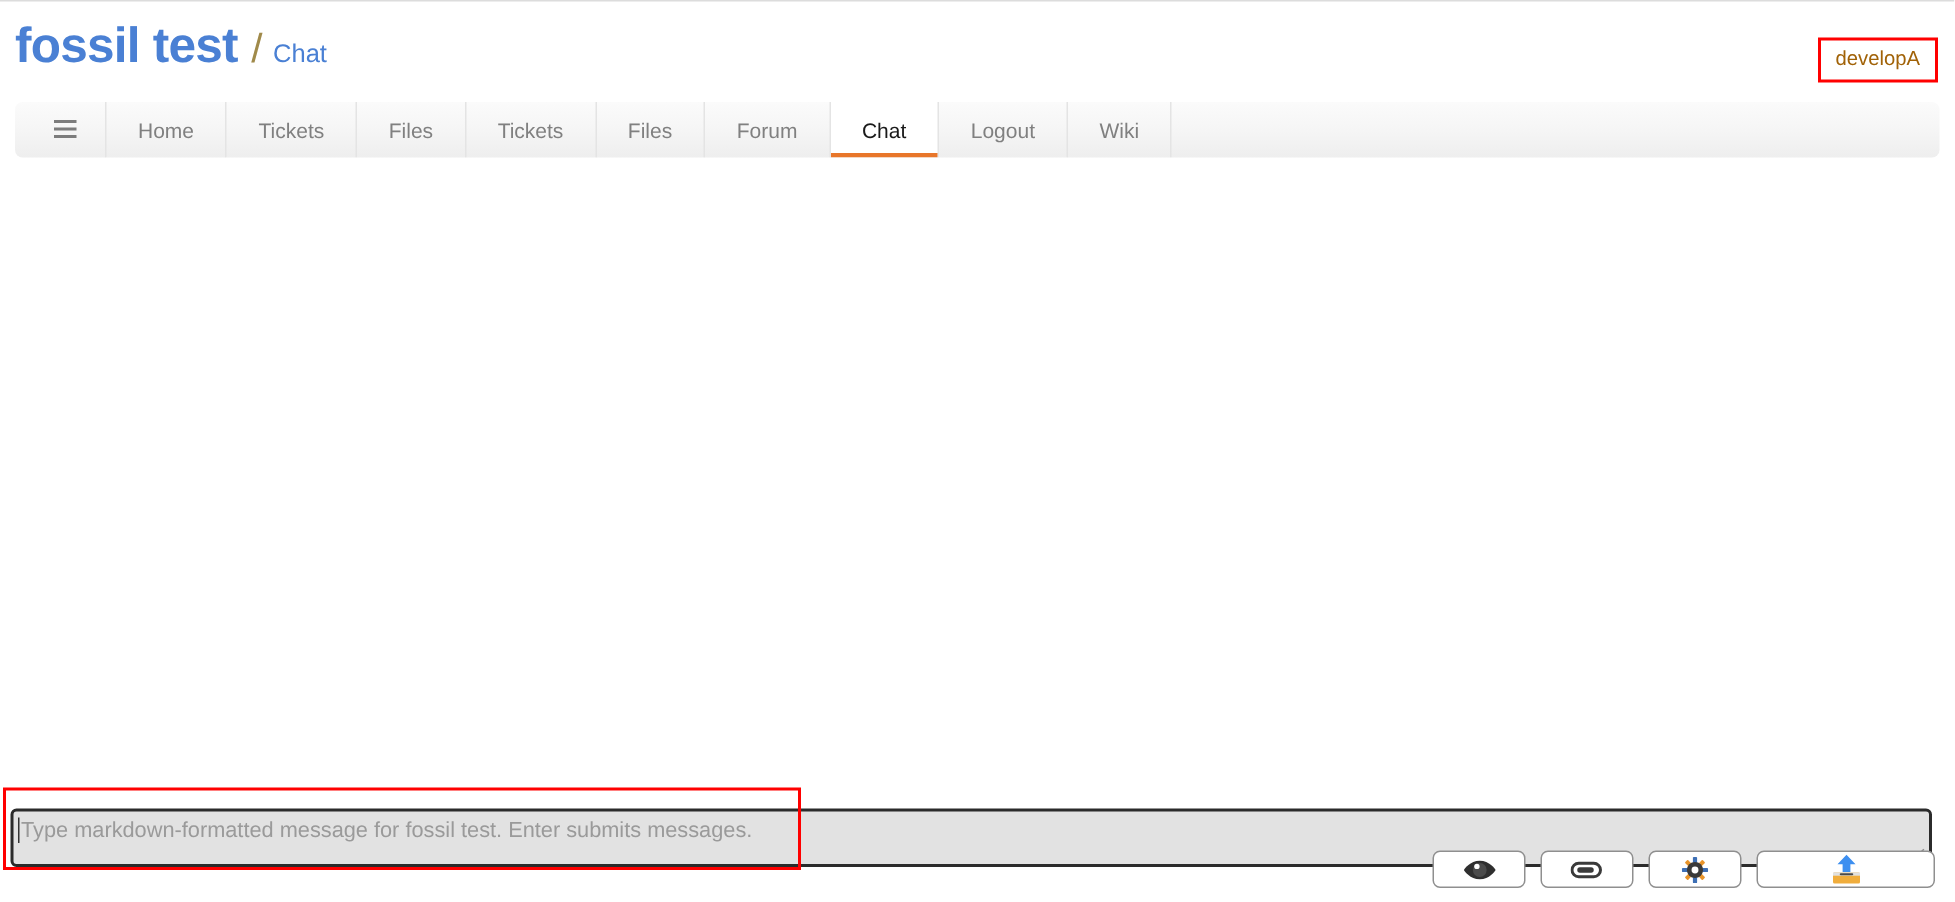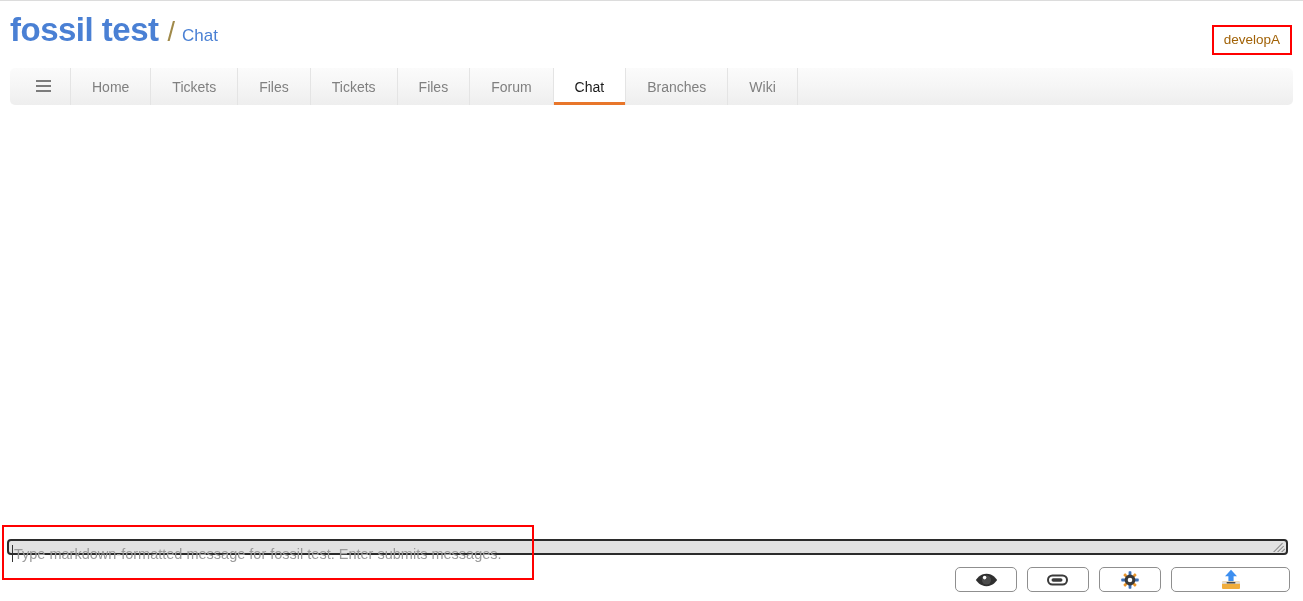--- a/index.html
+++ b/index.html
@@ -139,21 +139,21 @@
     position: absolute;
     left: 2px; top: 524px;
     width: 532px; height: 55px;
     border: 2px solid #ff0000;
     pointer-events: none;
     z-index: 5;
   }
   .chat-input {
     position: absolute;
     left: 7px; top: 538px;
-    width: 1281px; height: 16px;
+    width: 1281px; height: 39px;
     background: #e2e2e2;
     border: 2px solid #2b2b2b;
     border-radius: 4px;
     z-index: 3;
   }
   .chat-input .ph {
     position: absolute;
     left: 5px; top: 4px;
     font-size: 14.5px;
     color: #9a9a9a;
@@ -255,21 +255,21 @@
     <div class="navitem">
       <span>Files</span>
     </div>
     <div class="navitem">
       <span>Forum</span>
     </div>
     <div class="navitem active">
       <span>Chat</span>
     </div>
     <div class="navitem">
-      <span>Branches</span>
+      <span>Logout</span>
     </div>
     <div class="navitem">
       <span>Wiki</span>
     </div>
 
     <div class="nav-filler"></div>
   </div>
 
   <div class="chat-area"></div>
 

